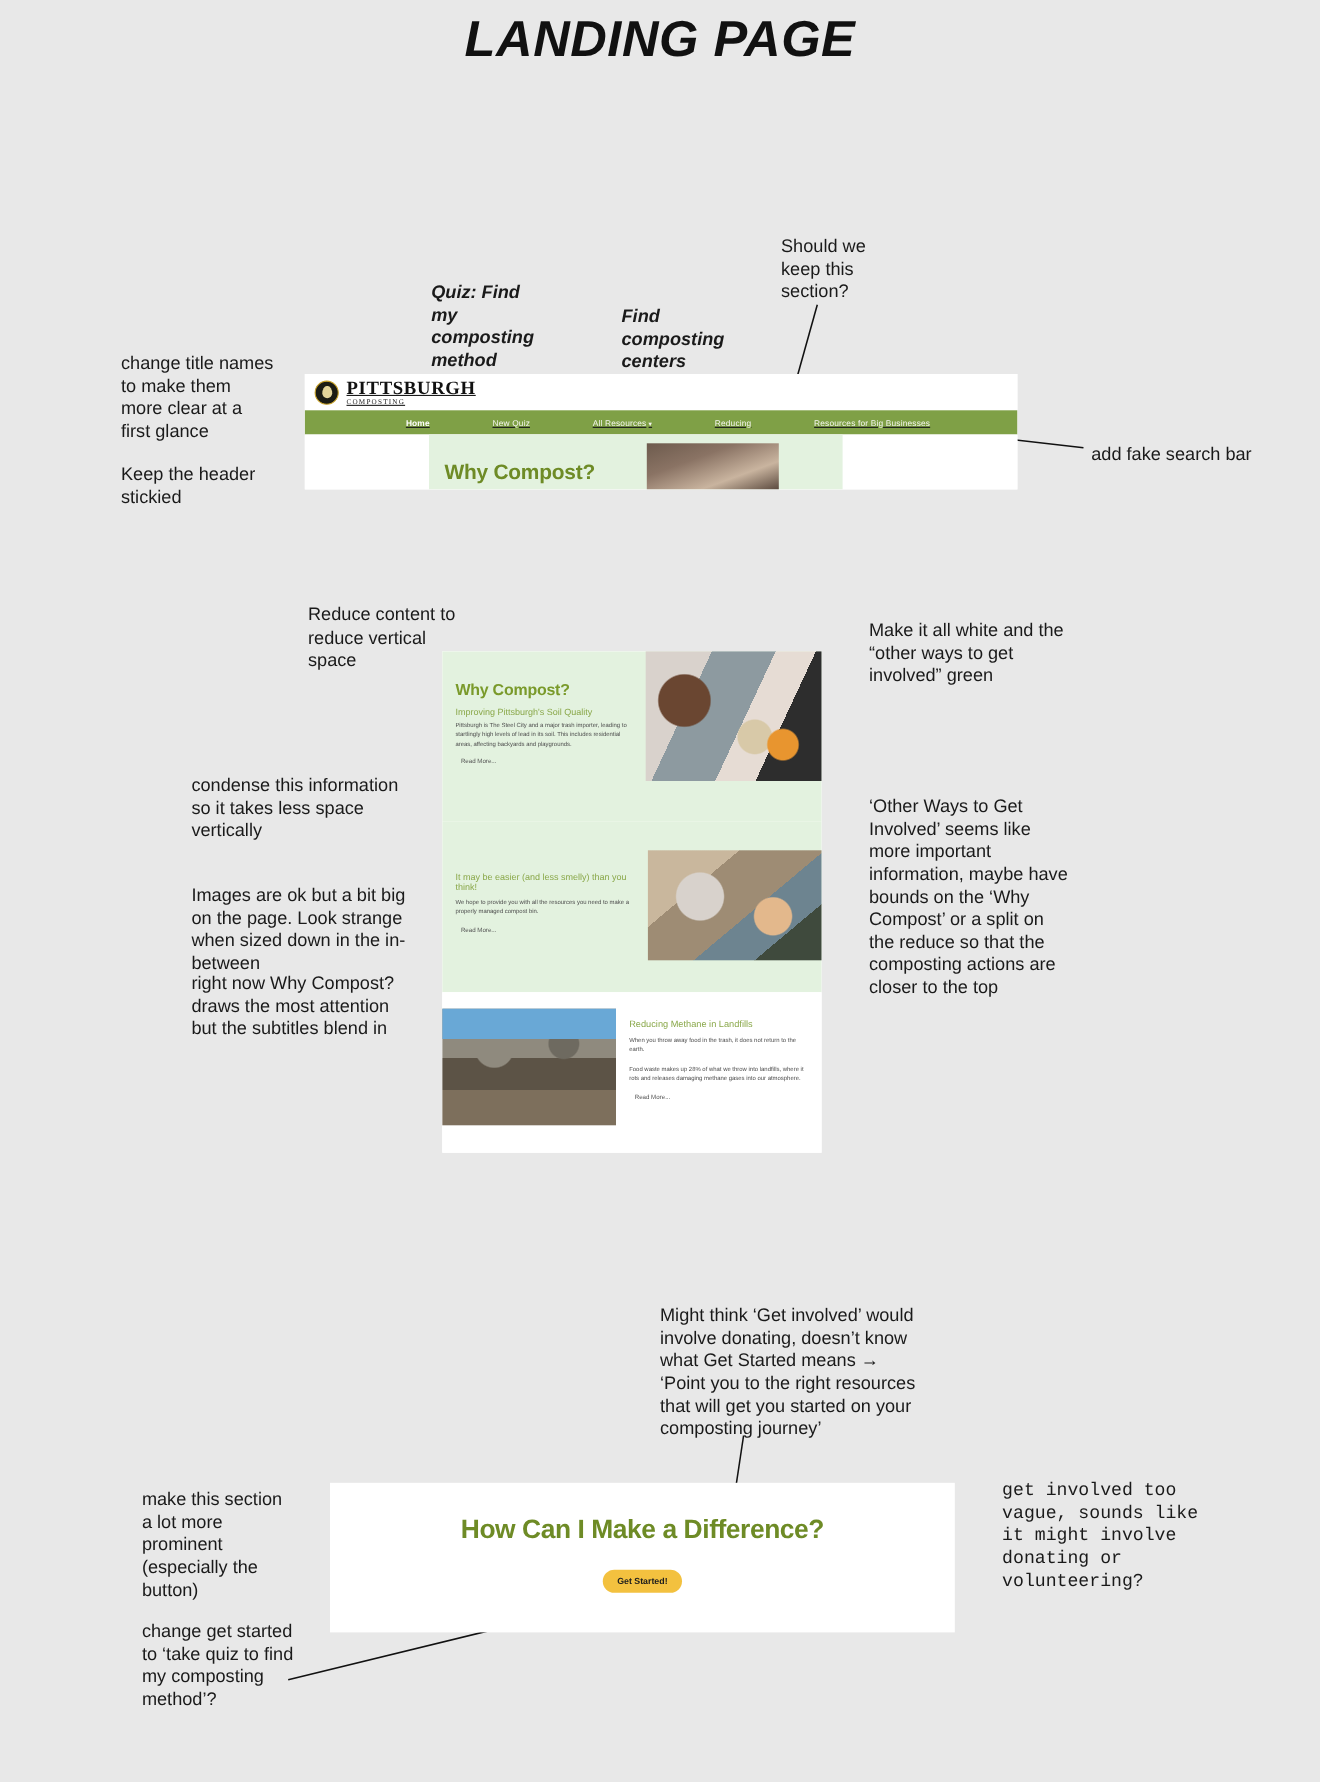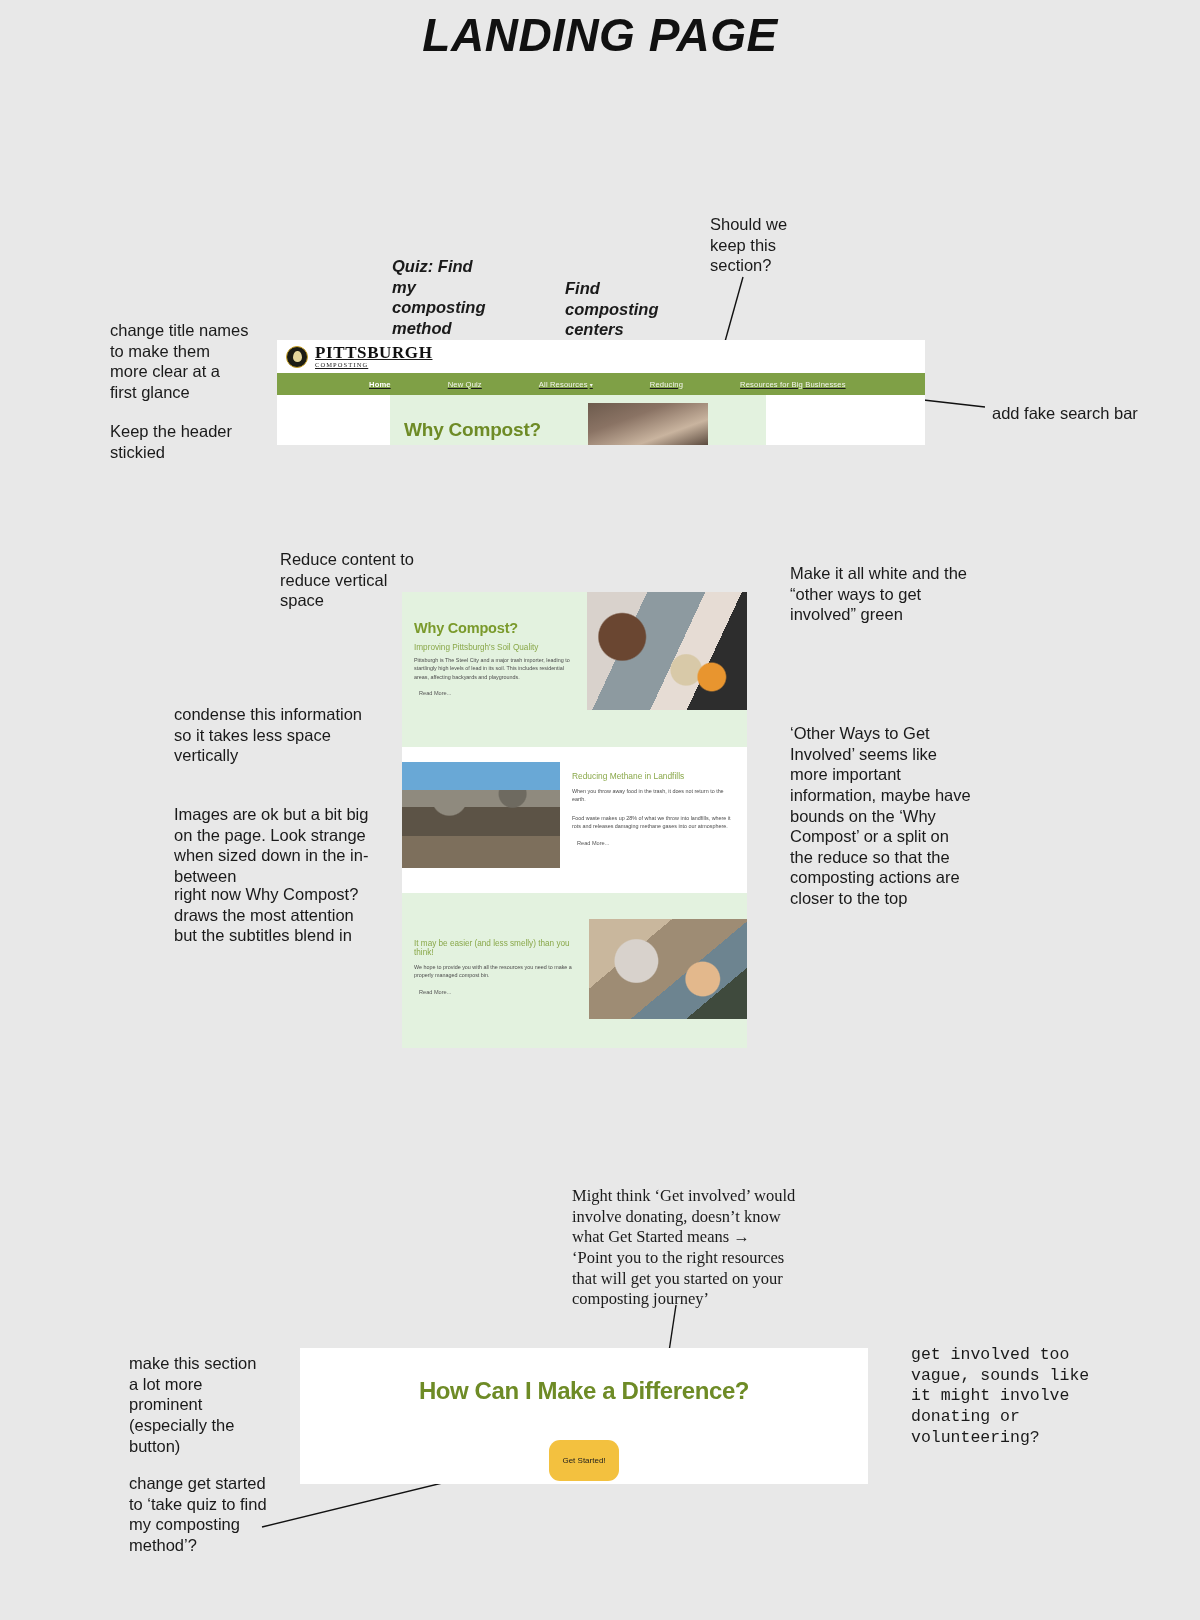--- a/index.html
+++ b/index.html
@@ -154,24 +154,24 @@
   .diff-inner { text-align: center; padding-top: 29px; }
   .diff-h {
     font-size: 24px; font-weight: bold; color: #6e8b26;
     letter-spacing: -0.4px; margin: 0 0 9px 0;
   }
   .diff-p {
     font-size: 8.4px; line-height: 1.65; color: #3f3f3f;
     margin: 0 auto; width: 330px;
   }
   .diff-btn {
-    display: inline-block; margin-top: 26px;
+    display: inline-block; margin-top: 13px;
     background: #f3c13f; color: #1d1d1d;
-    font-size: 8px; font-weight: normal;
-    padding: 16px 13px; border-radius: 11px;
+    font-size: 8px; font-weight: bold;
+    padding: 6px 13px; border-radius: 11px;
     border: none;
   }
 </style>
 </head>
 <body>
 
 <div class="page-title">LANDING PAGE</div>
 
 <svg class="arrow-layer" viewBox="0 0 1200 1620">
   <defs>
@@ -236,21 +236,21 @@
 <div class="anno" style="left:790px; top:723px; width:210px;">‘Other Ways to Get
 Involved’ seems like
 more important
 information, maybe have
 bounds on the ‘Why
 Compost’ or a split on
 the reduce so that the
 composting actions are
 closer to the top</div>
 
-<div class="anno" style="left:572px; top:1186px; width:270px;font-family:Liberation Serif, serif;"> Might think ‘Get involved’ would
+<div class="anno" style="left:600px; top:1186px; width:270px;"> Might think ‘Get involved’ would
 involve donating, doesn’t know
 what Get Started means →
 ‘Point you to the right resources
 that will get you started on your
 composting journey’</div>
 
 <div class="anno" style="left:911px; top:1345px; width:180px;font-family:Liberation Mono, monospace;">get involved too
 vague, sounds like
 it might involve
 donating or
@@ -297,38 +297,38 @@
   <div class="card card-green" style="height:155px;">
     <div class="card-txt" style="width:185px;">
       <p class="ch1">Why Compost?</p>
       <p class="ch2">Improving Pittsburgh's Soil Quality</p>
       <p class="cp">Pittsburgh is The Steel City and a major trash importer, leading to startlingly high levels of lead in its soil. This includes residential areas, affecting backyards and playgrounds.</p>
       <div class="read">Read More...</div>
     </div>
     <div class="card-img img-family"></div>
   </div>
 
+  <div class="card card-green" style="height:155px;">
+    <div class="card-txt" style="width:187px;padding-top:46px;">
+      <p class="ch2" style="font-size:8.2px;margin-bottom:6px;">It may be easier (and less smelly) than you think!</p>
+      <p class="cp">We hope to provide you with all the resources you need to make a properly managed compost bin.</p>
+      <div class="read">Read More...</div>
+    </div>
+    <div class="card-img img-kitchen" style="margin-top:26px;"></div>
+  </div>
+
   <div class="card card-white" style="height:146px;">
     <div class="card-img img-landfill" style="margin-top:15px;"></div>
     <div class="card-txt compact" style="width:187px;">
       <p class="ch2" style="font-size:8.4px;margin-bottom:6px;">Reducing Methane in Landfills</p>
       <p class="cp">When you throw away food in the trash, it does not return to the earth.</p>
       <p class="cp" style="margin-top:10px;">Food waste makes up 28% of what we throw into landfills, where it rots and releases damaging methane gases into our atmosphere.</p>
       <div class="read">Read More...</div>
     </div>
   </div>
-
-  <div class="card card-green" style="height:155px;">
-    <div class="card-txt" style="width:187px;padding-top:46px;">
-      <p class="ch2" style="font-size:8.2px;margin-bottom:6px;">It may be easier (and less smelly) than you think!</p>
-      <p class="cp">We hope to provide you with all the resources you need to make a properly managed compost bin.</p>
-      <div class="read">Read More...</div>
-    </div>
-    <div class="card-img img-kitchen" style="margin-top:26px;"></div>
-  </div>
 </div>
 
 <div class="shot" id="shot-diff">
   <div class="diff-inner">
     <h2 class="diff-h">How Can I Make a Difference?</h2>
     <button class="diff-btn">Get Started!</button>
   </div>
 </div>
 
 </body></html>

